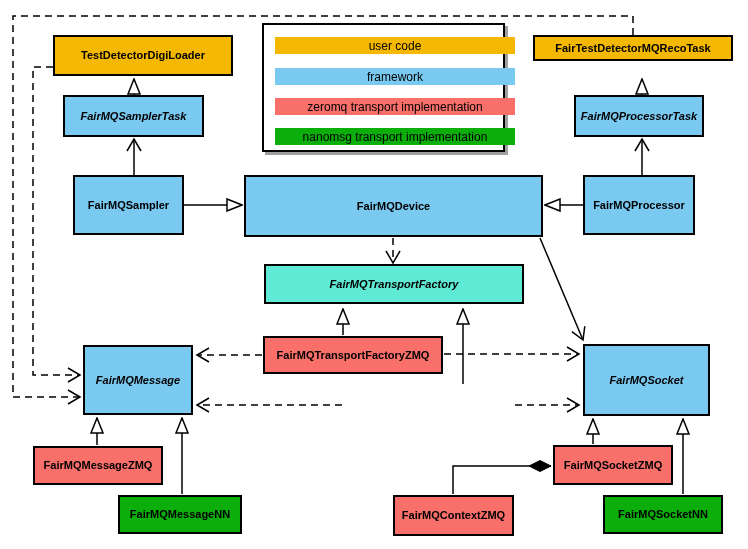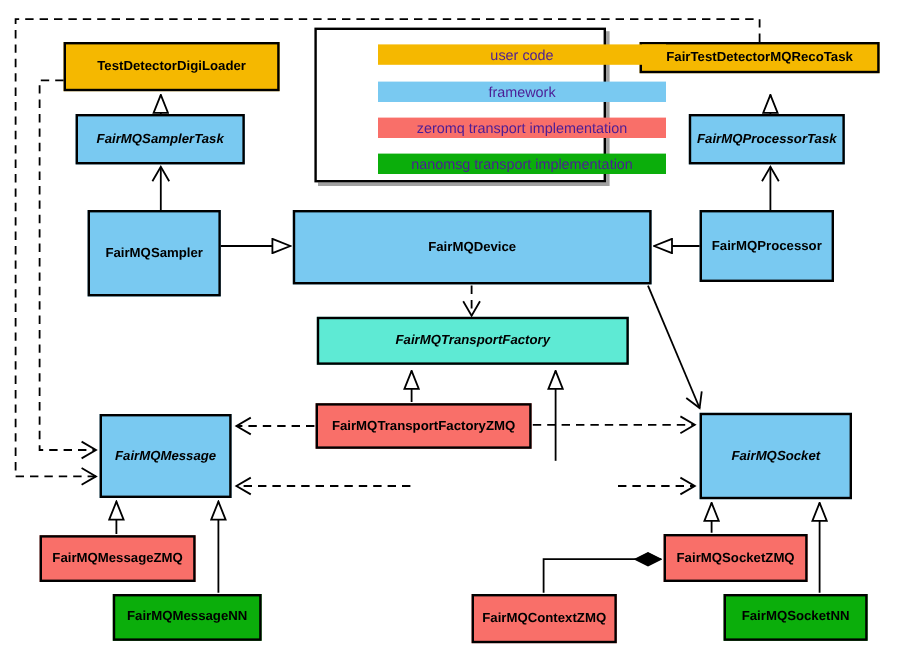--- a/index.html
+++ b/index.html
@@ -7,57 +7,57 @@
          font-family:"Liberation Sans",sans-serif;}
   .node{position:absolute;box-sizing:border-box;border:2px solid #000;
         display:flex;align-items:center;justify-content:center;text-align:center;
         font-weight:bold;font-size:11px;color:#000;line-height:1.1;padding:0 2px;}
   .abstract{font-style:italic;}
   #legend{position:absolute;left:262px;top:23px;width:243px;height:129px;
           box-sizing:border-box;border:2px solid #000;background:#fff;
           box-shadow:3px 3px 0 #a0a0a0;}
   .legend-bar{position:absolute;left:11px;width:240px;height:17px;
               display:flex;align-items:center;justify-content:center;
-              font-size:12px;color:#4c1d95;margin-left:40px;}
+              font-size:12px;color:#000000;}
   #connectors{position:absolute;left:0;top:0;width:748px;height:549px;
               pointer-events:none;z-index:5;}
   .edge{stroke:#000;stroke-width:1.5;fill:none;}
   .dashed{stroke-dasharray:7 5;}
 </style>
 </head>
 <body>
 
 <div id="stage">
 
   <div class="node" style="left: 53px; top: 35px; width: 180px; height: 41px; background: rgb(245, 184, 0);">TestDetectorDigiLoader</div>
 
   <div class="node abstract" style="left: 63px; top: 95px; width: 141px; height: 42px; background: rgb(121, 201, 241);">FairMQSamplerTask</div>
 
-  <div class="node" style="left: 73px; top: 175px; width: 111px; height: 72px; background: rgb(121, 201, 241); text-align: right;">FairMQSampler</div>
+  <div class="node" style="left: 73px; top: 175px; width: 111px; height: 60px; background: rgb(121, 201, 241); text-align: right;">FairMQSampler</div>
 
   <div class="node" style="left: 533px; top: 35px; width: 200px; height: 26px; background: rgb(245, 184, 0);">FairTestDetectorMQRecoTask</div>
 
   <div class="node abstract" style="left: 574px; top: 95px; width: 130px; height: 42px; background: rgb(121, 201, 241);">FairMQProcessorTask</div>
 
   <div class="node" style="left: 583px; top: 175px; width: 112px; height: 60px; background: rgb(121, 201, 241);">FairMQProcessor</div>
 
   <div class="node" style="left: 244px; top: 175px; width: 299px; height: 62px; background: rgb(121, 201, 241);">FairMQDevice</div>
 
   <div class="node abstract" style="left: 264px; top: 264px; width: 260px; height: 40px; background: #5eead4;">FairMQTransportFactory</div>
 
   <div class="node" style="left: 263px; top: 336px; width: 180px; height: 38px; background: rgb(249, 111, 105);">FairMQTransportFactoryZMQ</div>
 
 
   <div class="node abstract" style="left: 83px; top: 345px; width: 110px; height: 70px; background: rgb(121, 201, 241);">FairMQMessage</div>
 
   <div class="node abstract" style="left: 583px; top: 344px; width: 127px; height: 72px; background: rgb(121, 201, 241);">FairMQSocket</div>
 
   <div class="node" style="left: 33px; top: 446px; width: 130px; height: 39px; background: rgb(249, 111, 105);">FairMQMessageZMQ</div>
 
-  <div class="node" style="left: 94px; top: 495px; width: 124px; height: 39px; background: rgb(11, 174, 11);">FairMQMessageNN</div>
+  <div class="node" style="left: 118px; top: 495px; width: 124px; height: 39px; background: rgb(11, 174, 11);">FairMQMessageNN</div>
 
   <div class="node" style="left: 553px; top: 445px; width: 120px; height: 40px; background: rgb(249, 111, 105);">FairMQSocketZMQ</div>
 
   <div class="node" style="left: 393px; top: 495px; width: 121px; height: 41px; background: rgb(249, 111, 105);">FairMQContextZMQ</div>
 
   <div class="node" style="left: 603px; top: 495px; width: 120px; height: 39px; background: rgb(11, 174, 11);">FairMQSocketNN</div>
 
   <div id="legend">
     <div class="legend-bar" style="top: 12px; background: rgb(245, 184, 0);">user code</div>
     <div class="legend-bar" style="top: 43px; background: rgb(121, 201, 241);">framework</div>

